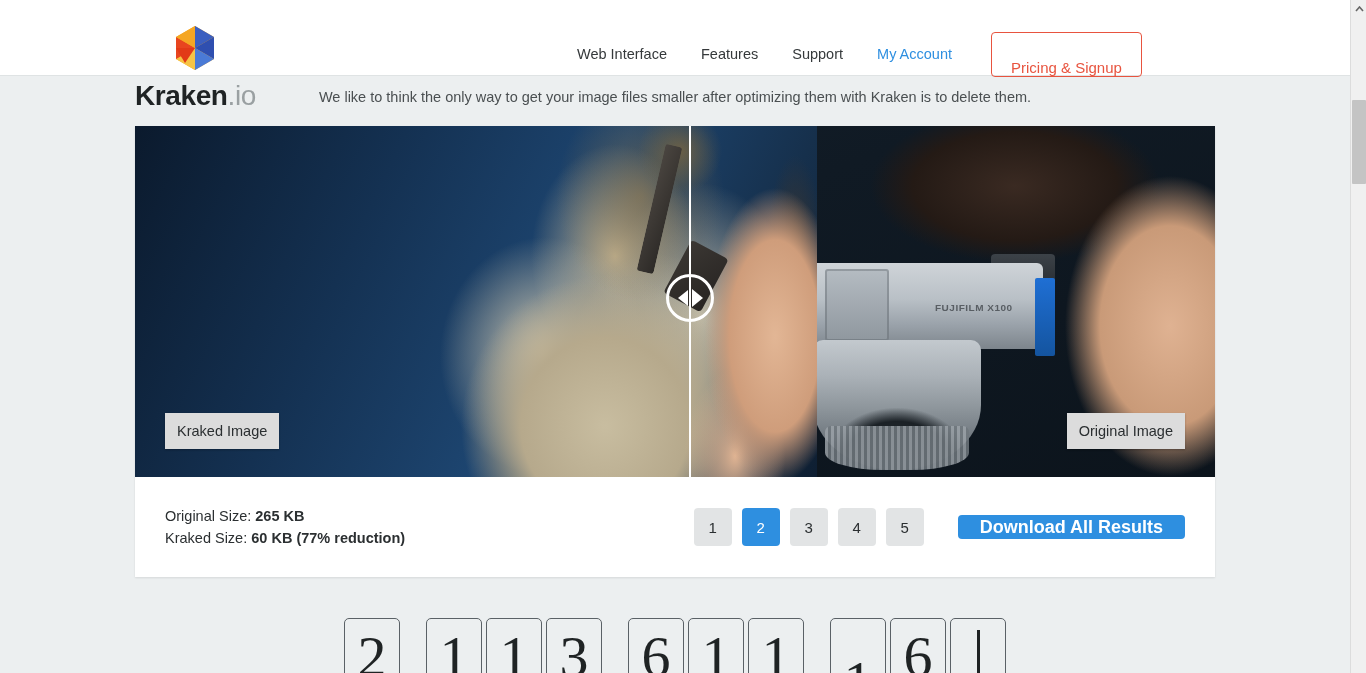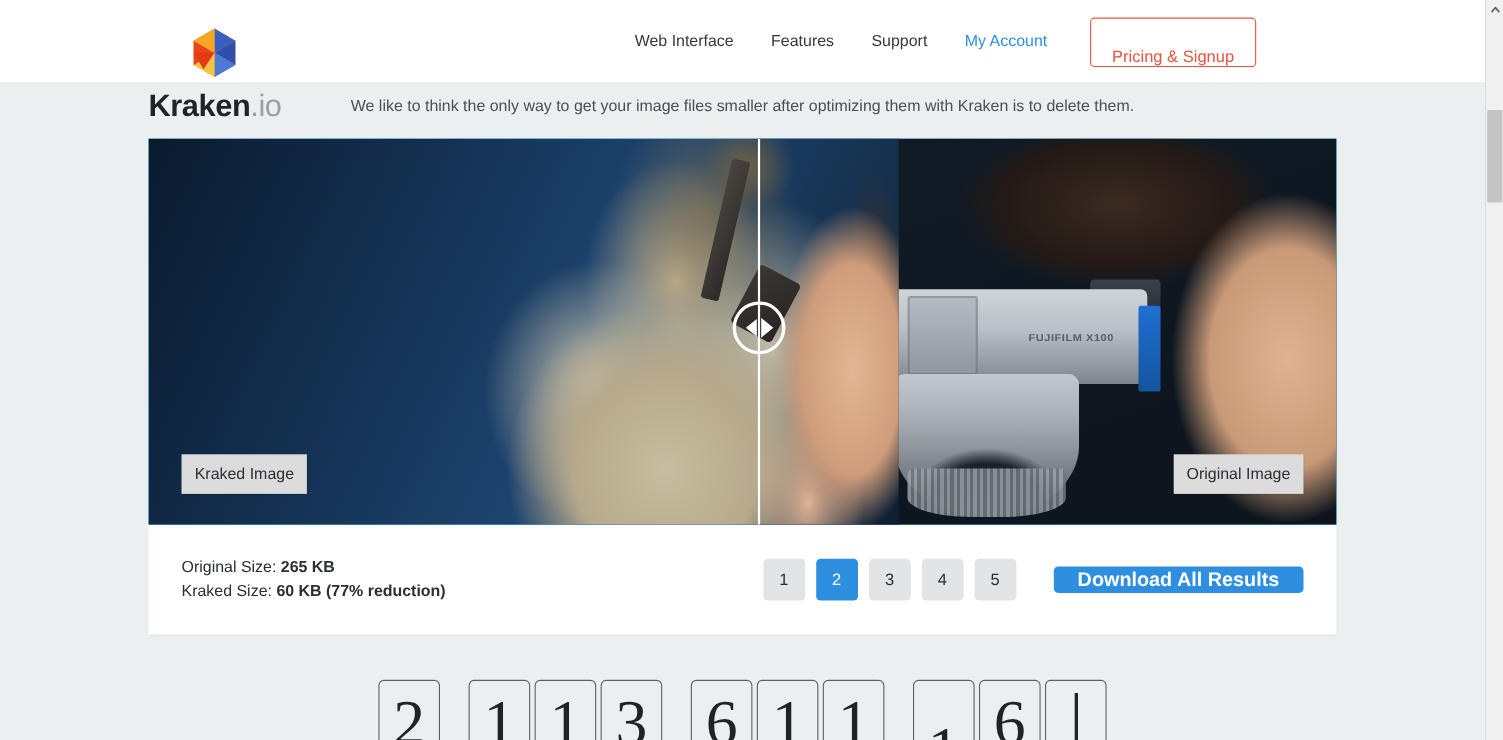--- a/index.html
+++ b/index.html
@@ -24,21 +24,21 @@
     display: flex; align-items: center; gap: 9px; flex-direction: column;
   }
   .logo-mark { width: 50px; height: 50px; display: block; }
   .logo-text {
     font-size: 28px; font-weight: bold; color: #1f2324;
     letter-spacing: -0.4px; line-height: 1; padding-bottom: 2px;
   }
   .logo-text .dotio { color: #9aa0a2; font-weight: normal; }
 
   .nav {
-    position: absolute; left: 560px; top: 0; height: 76px;
+    position: absolute; left: 560px; top: 16px; height: 76px;
     display: flex; align-items: center; gap: 0;
   }
   .nav a {
     font-size: 14.5px; color: #35393b; text-decoration: none;
     padding: 0 17px; line-height: 76px; white-space: nowrap;
   }
   .nav a.accent { color: #2e8fe0; }
   .nav .cta {
     margin-left: 22px;
     border: 1px solid #e8543f;
@@ -59,21 +59,21 @@
 
   
   .card {
     position: absolute; left: 135px; top: 126px;
     width: 1080px; height: 451px;
     background: #ffffff;
     box-shadow: 0 1px 2px rgba(0,0,0,.10);
   }
   .compare {
     position: relative; width: 1080px; height: 351px; overflow: hidden;
-    background: #0ea5e9;
+    background: #701a75;
   }
   .pane { position: absolute; top: 0; left: 0; width: 1080px; height: 351px; }
 
   
   .photo-left {
     background:
       radial-gradient(ellipse 120px 150px at 505px 70px, rgba(150,120,70,.55), transparent 70%),
       radial-gradient(ellipse 200px 210px at 470px 300px, #c8bda0 0%, #b6a98c 42%, rgba(150,140,115,0) 72%),
       radial-gradient(ellipse 150px 170px at 410px 230px, #d6ccb2 0%, rgba(195,185,160,0) 70%),
       radial-gradient(ellipse 130px 180px at 520px 250px, #cfc4a8 0%, rgba(190,180,155,0) 68%),

